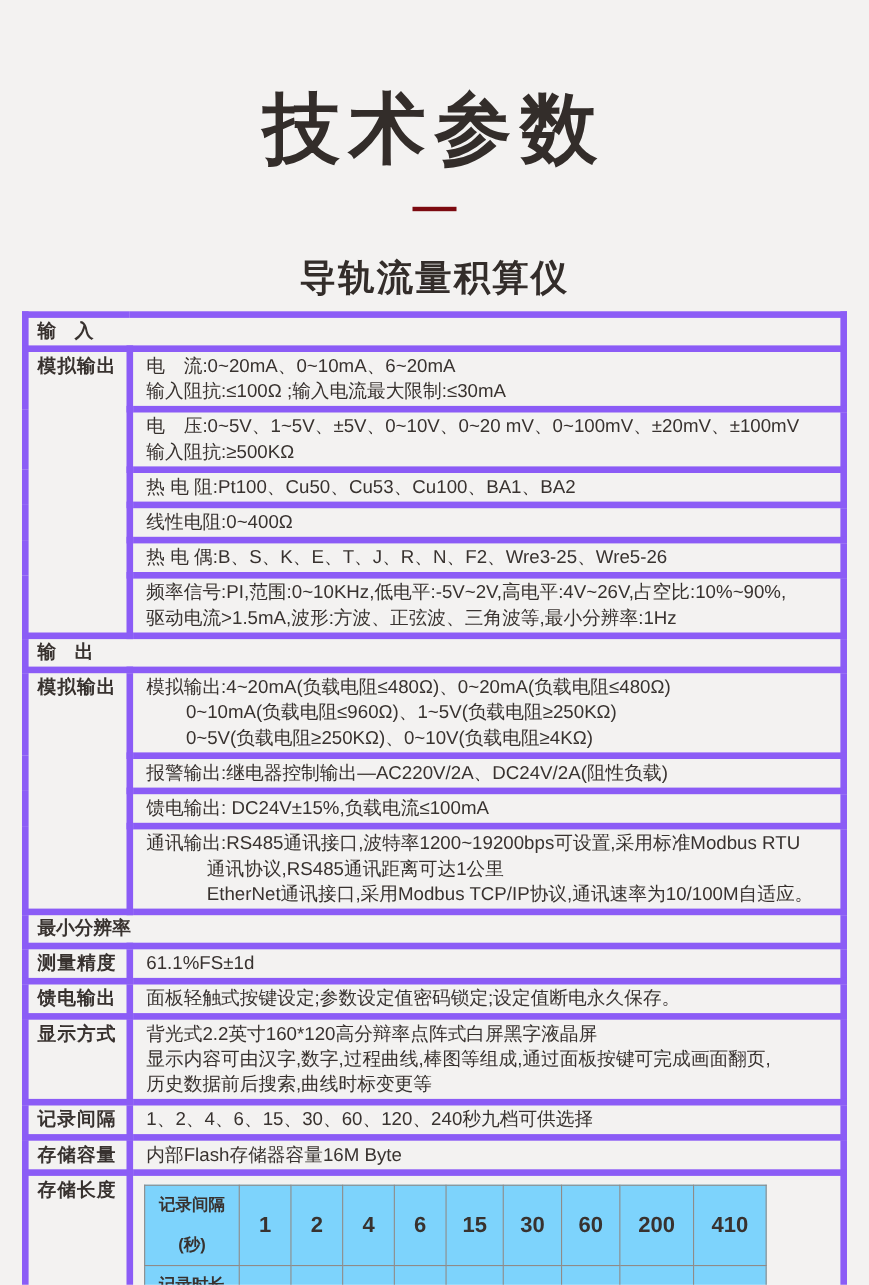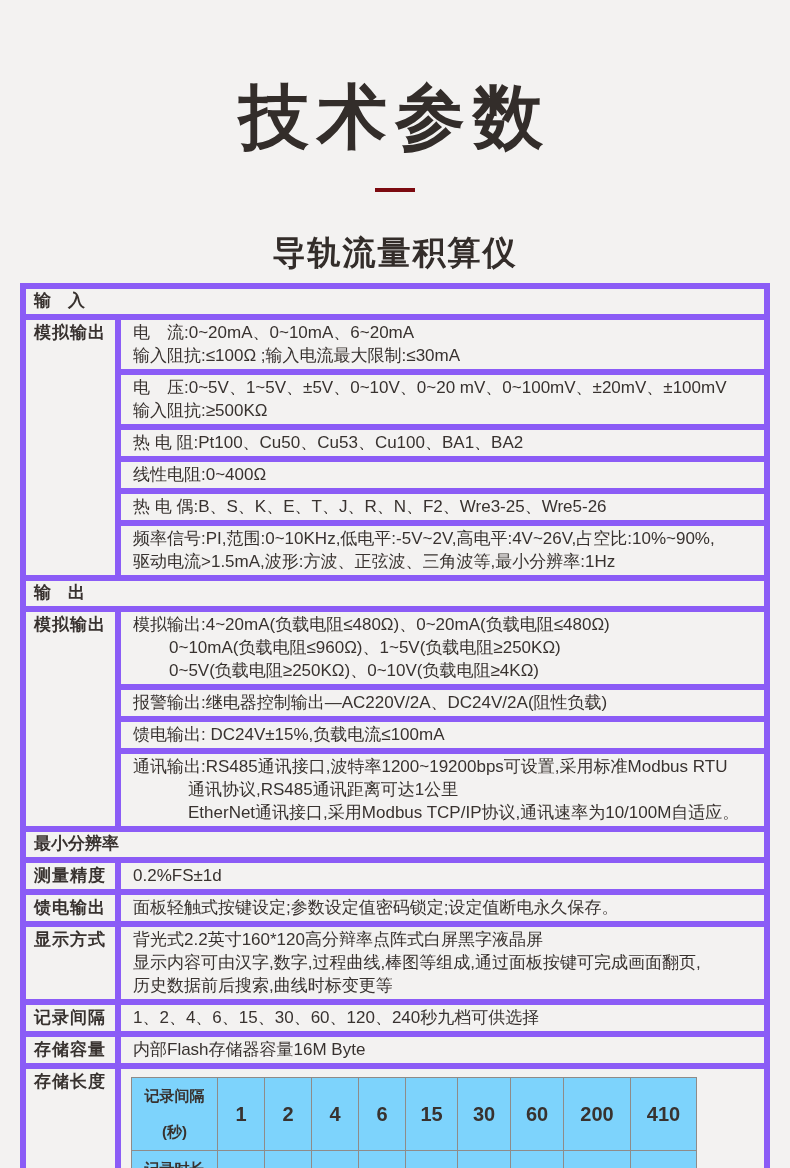--- a/index.html
+++ b/index.html
@@ -167,21 +167,21 @@
           <div class="ind55">EtherNet通讯接口,采用Modbus TCP/IP协议,通讯速率为10/100M自适应。</div>
         </td>
       </tr>
 
       <tr class="sec">
         <td colspan="2">最小分辨率</td>
       </tr>
 
       <tr>
         <td class="lbl">测量精度</td>
-        <td class="val">0.2%FS±1d</td>
+        <td class="val">61.1%FS±1d</td>
       </tr>
 
       <tr>
         <td class="lbl">馈电输出</td>
         <td class="val">面板轻触式按键设定;参数设定值密码锁定;设定值断电永久保存。</td>
       </tr>
 
       <tr>
         <td class="lbl">显示方式</td>
         <td class="val">

